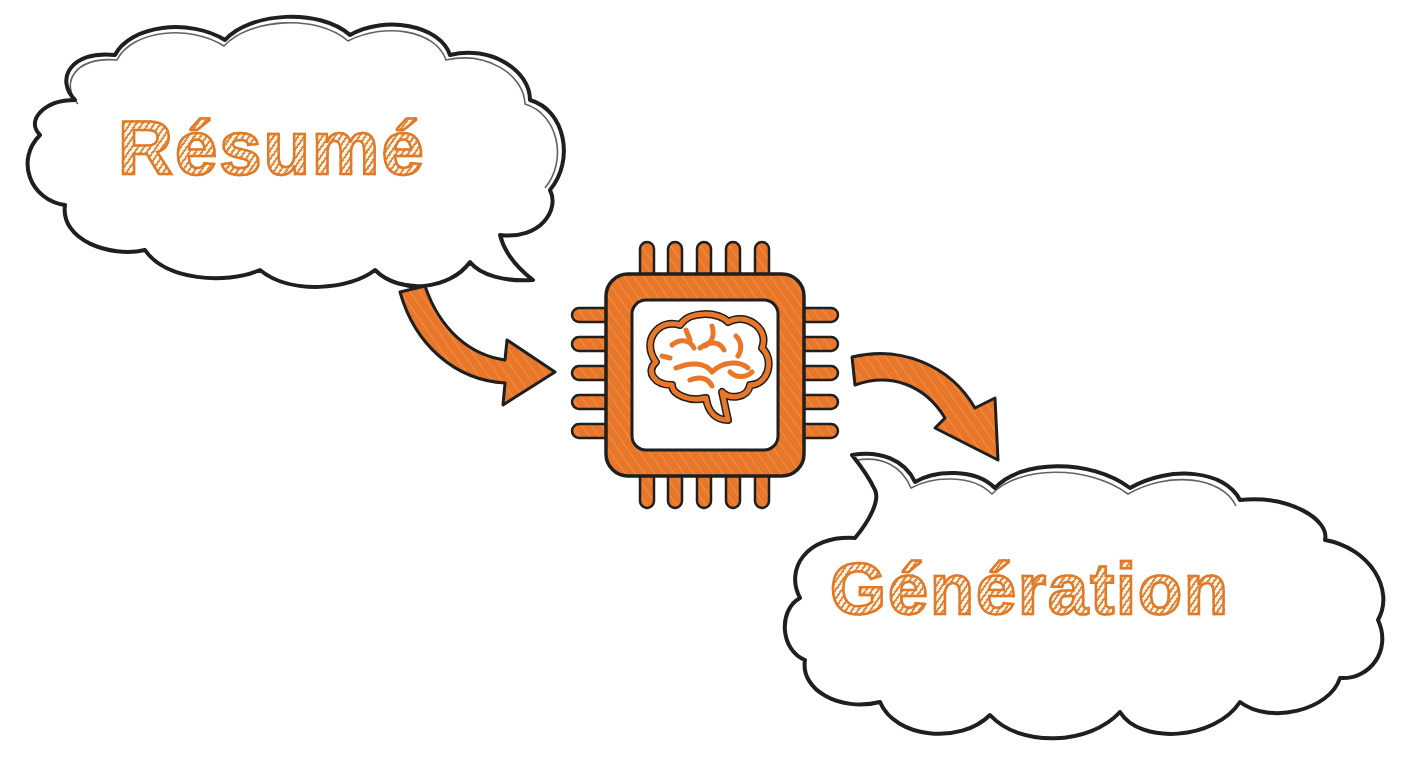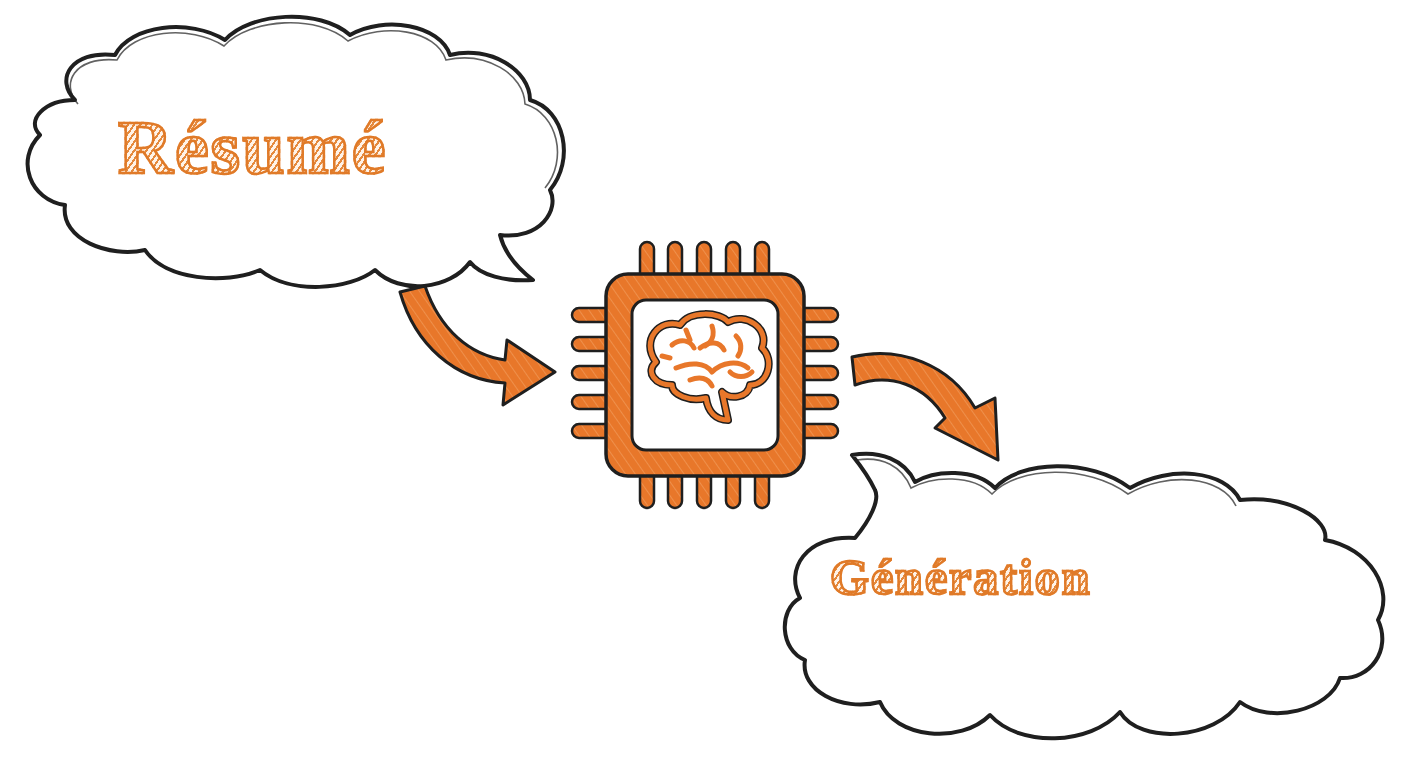--- a/index.html
+++ b/index.html
@@ -1,28 +1,28 @@
 <!DOCTYPE html>
 <html><head>
 <meta charset="utf-8">
 <style>
   html, body { margin:0; padding:0; background:#ffffff; }
   body { width:1408px; height:768px; position:relative; overflow:hidden; font-family:"DejaVu Sans", sans-serif; }
   svg.stage { position:absolute; left:0; top:0; width:1408px; height:768px; }
   .cloud-line { fill:#ffffff; stroke:#1f1f1f; stroke-width:4; stroke-linejoin:round; stroke-linecap:round; }
   .cloud-line2 { fill:none; stroke:#1f1f1f; stroke-width:1.6; opacity:.7; }
   .label {
-    position:absolute; font-family:Liberation Serif, serif; font-weight:bold;
+    position:absolute; font-family:Liberation Sans, sans-serif; font-weight:bold;
     color:transparent; -webkit-text-stroke:2.5px #e07a28;
     background: repeating-linear-gradient(-55deg, #e58a3e 0 2px, #fff3e8 2px 5px);
     -webkit-background-clip:text; background-clip:text;
     letter-spacing:2px; white-space:nowrap;
   }
   #lbl-resume { left:118px; top:104px; font-size:76px; }
-  #lbl-generation { left:830px; top:548px; font-size:50px; }
+  #lbl-generation { left:830px; top:548px; font-size:72px; }
 </style>
 </head>
 <body>
 
 <svg class="stage" viewBox="0 0 1408 768">
   <defs>
     <pattern id="hatch" width="8" height="8" patternUnits="userSpaceOnUse" patternTransform="rotate(-35)">
       <rect width="8" height="8" fill="#e8772a"></rect>
       <line x1="0" y1="0" x2="0" y2="8" stroke="#f6b27a" stroke-width="1.2" opacity=".7"></line>
     </pattern>

